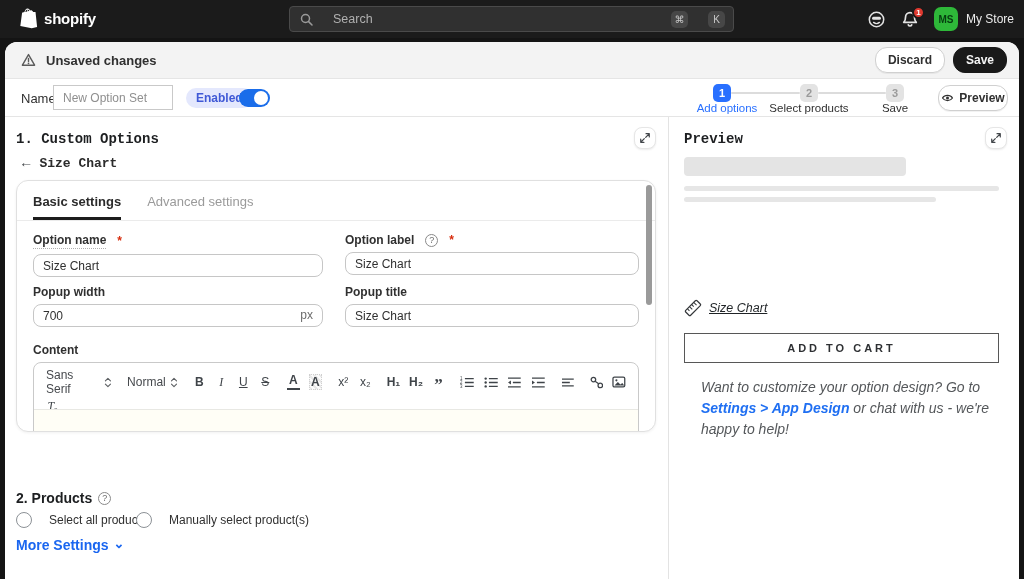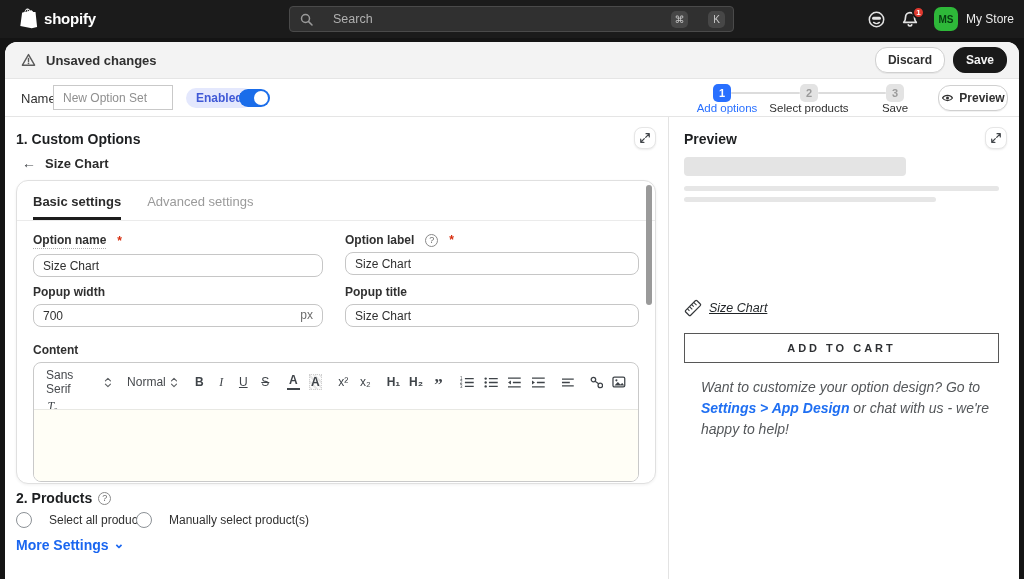--- a/index.html
+++ b/index.html
@@ -1,18 +1,18 @@
 <!DOCTYPE html>
 <html><head>
 <meta charset="utf-8">
 <style>
   * { box-sizing: border-box; margin: 0; padding: 0; }
   html,body { width:1024px; height:579px; overflow:hidden; }
   body { background:#141414; font-family:"Liberation Sans", sans-serif; position:relative; }
-  .abs { position:absolute; }
+  .abs { position:absolute;font-family:Liberation Mono, monospace; }
 
   
   #topbar { position:absolute; top:0; left:0; width:1024px; height:38px; background:#1b1b1b; }
   #logo { position:absolute; left:20px; top:8px; display:flex; align-items:center; gap:5px; }
   #logo .word { color:#fff; font-size:15px; font-weight:700; letter-spacing:-.2px; }
   #searchbox { position:absolute; left:289px; top:6px; width:445px; height:26px; background:#303030;
     border:1px solid #4a4a4a; border-radius:4px; display:flex; align-items:center; padding:0 8px 0 10px; gap:20px; }
   #searchbox .ph { color:#b0b0b0; font-size:12.5px; flex:1; }
   .keycap { width:17px; height:17px; background:#474747; border-radius:5px; color:#c9c9c9; font-size:10px;
     display:flex; align-items:center; justify-content:center; }
@@ -63,21 +63,21 @@
 
   
   #main { position:absolute; left:0; top:75px; width:1014px; height:462px; background:#fff; }
   #divider { position:absolute; left:663px; top:0; width:1px; height:462px; background:#e3e3e3; }
   .sectitle { font-size:14px; font-weight:700; color:#1d1f21; }
   .expandbtn { position:absolute; width:22px; height:22px; border-radius:8px; background:#fff;
     border:1px solid #e6e6e6; box-shadow:0 1px 2px rgba(0,0,0,.08); display:flex; align-items:center;
     justify-content:center; cursor:pointer; }
 
   
-  #card { position:absolute; left:11px; top:63px; width:640px; height:304px; background:#fff;
+  #card { position:absolute; left:11px; top:63px; width:640px; height:252px; background:#fff;
     border:1px solid #e0e0e0; border-radius:12px; box-shadow:0 1px 3px rgba(0,0,0,.06); overflow:hidden; }
   #cardscroll { position:absolute; right:3px; top:4px; width:6px; height:120px; background:#9a9a9a; border-radius:3px; }
   #tabs { display:flex; gap:26px; padding:13px 16px 0; border-bottom:1px solid #ebebeb; }
   .tab { font-size:13px; padding-bottom:8px; cursor:pointer; }
   .tab.active { color:#2b2b2b; font-weight:700; border-bottom:3px solid #1c1c1c; }
   .tab.idle { color:#9a9a9a; }
   #form { padding:12px 16px 0; display:grid; grid-template-columns:290px 1fr; column-gap:22px; row-gap:8px; }
   .fieldlbl { font-size:12px; font-weight:700; color:#303030; display:flex; align-items:center; gap:11px; margin-bottom:5px; }
   .fieldlbl .dotted { border-bottom:1px dotted #b0b0b0; padding-bottom:1px; }
   .req { color:#d72c0d; font-weight:700; }

